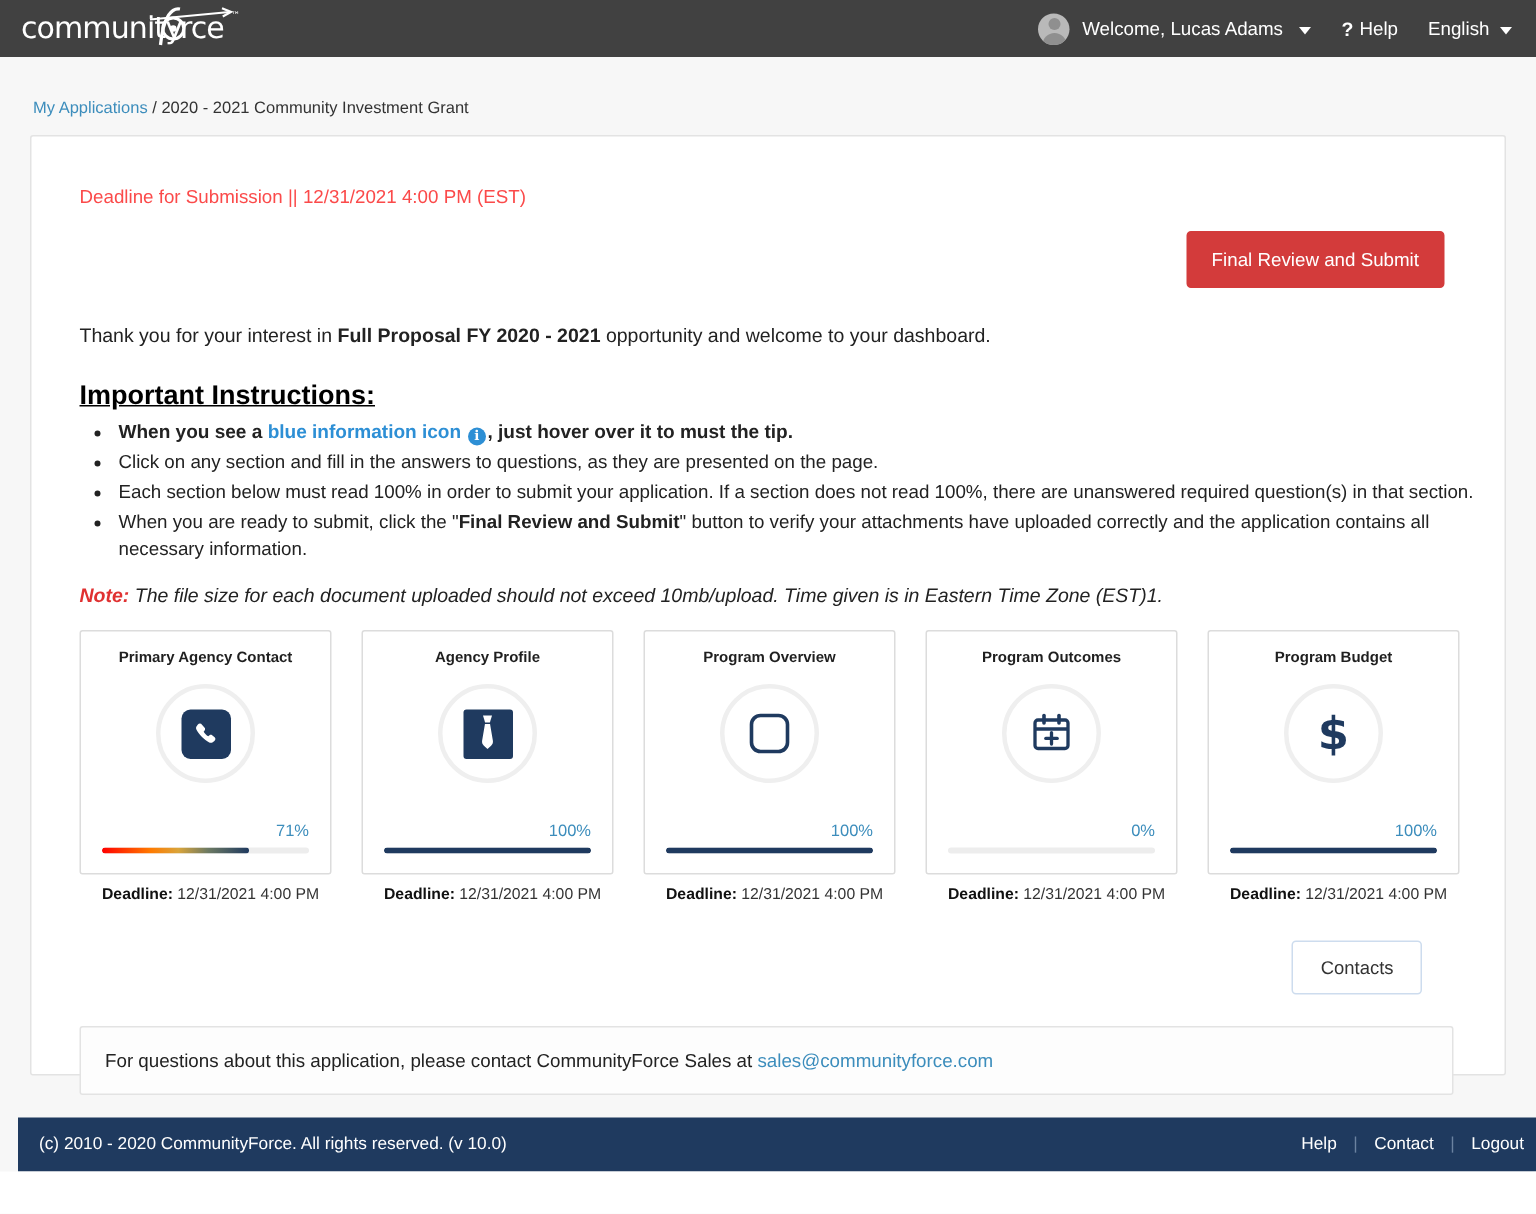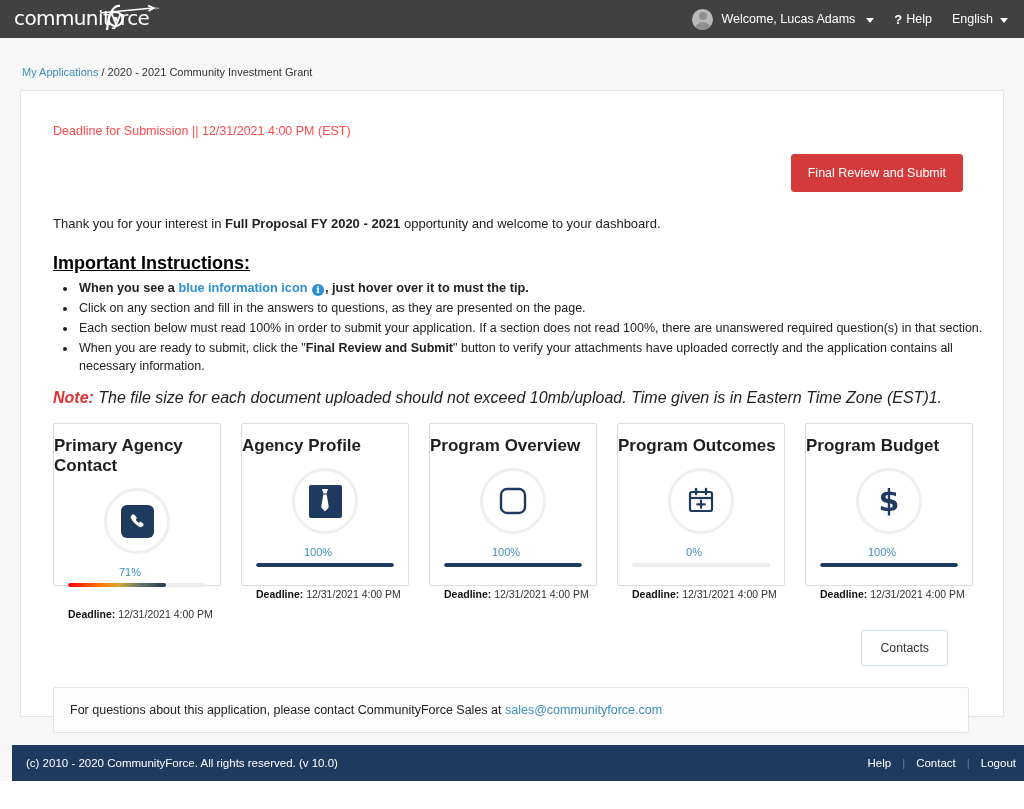--- a/index.html
+++ b/index.html
@@ -70,39 +70,39 @@
   .instr-title { font-size:18px; font-weight:bold; text-decoration:underline; color:#000000; padding: 22px 0 0 32px;}
   ul.instr { margin: 5px 0 0 0; padding-left: 56px; }
   ul.instr li { font-size:12.5px; color:#222; line-height:1.5; margin-bottom:1px; padding-left:2px; }
   ul.instr li.bold-li { font-weight:bold; font-size:12.7px; }
   .blue-txt { color:#2d8fd5; }
   .info-ico {
     display:inline-block; width:12px; height:12px; border-radius:50%;
     background:#2d8fd5; color:#fff; font-size:9px; line-height:12px; text-align:center;
     font-family:"DejaVu Serif", serif; font-weight:bold; position:relative; top:1px; margin:0 1px;
   }
-  .note { font-size:16px; padding: 12px 0 0 32px; font-style:italic; color:#222; }
+  .note { font-size:13px; padding: 12px 0 0 32px; font-style:italic; color:#222; }
   .note .note-lbl { color:#e03131; font-weight:bold; font-style:italic; }
 
   
   .cards { display:flex; gap:0; padding: 16px 0 0 32px; }
   .sec-card {
     width:168px; height:163px; border:1px solid #dcdcdc; background:#fff; border-radius:2px;
     margin-right:20px; position:relative; cursor:pointer;
   }
-  .sec-title { text-align:left; font-size:17px; font-weight:bold; color:#1f1f1f; padding-top:12px; }
+  .sec-title { text-align:center; font-size:10px; font-weight:bold; color:#1f1f1f; padding-top:12px; }
   .ring {
     width:66px; height:66px; border-radius:50%; border:3px solid #efefef; margin: 12px auto 0;
     display:flex; align-items:center; justify-content:center;
   }
   .ico-box {
     width:33px; height:33px; background:#1f3a5f; border-radius:6px; display:flex; align-items:center; justify-content:center;
   }
   .ico-plain { display:flex; align-items:center; justify-content:center; }
-  .pct { text-align:center; font-size:11px; color:#3c8dbc; padding-right:14px; margin-top:13px; line-height:1;}
+  .pct { text-align:right; font-size:11px; color:#3c8dbc; padding-right:14px; margin-top:27px; line-height:1;}
   .bar-track {
     height:4px; background:#ededed; margin: 5px 14px 0 14px; border-radius:2px; overflow:hidden;
   }
   .bar-fill { height:100%; border-radius:2px; }
   .bar-fill.grad { background:linear-gradient(90deg,#ff0000 0%, #ff7a00 33%, #d9a43a 52%, #6d7a63 72%, #1f3a5f 100%); }
   .bar-fill.solid { background:#1f3a5f; }
   .deadline-line { font-size:10.5px; color:#333; padding: 21px 0 0 14px; }
   .deadline-line b { color:#111; }
 
   

